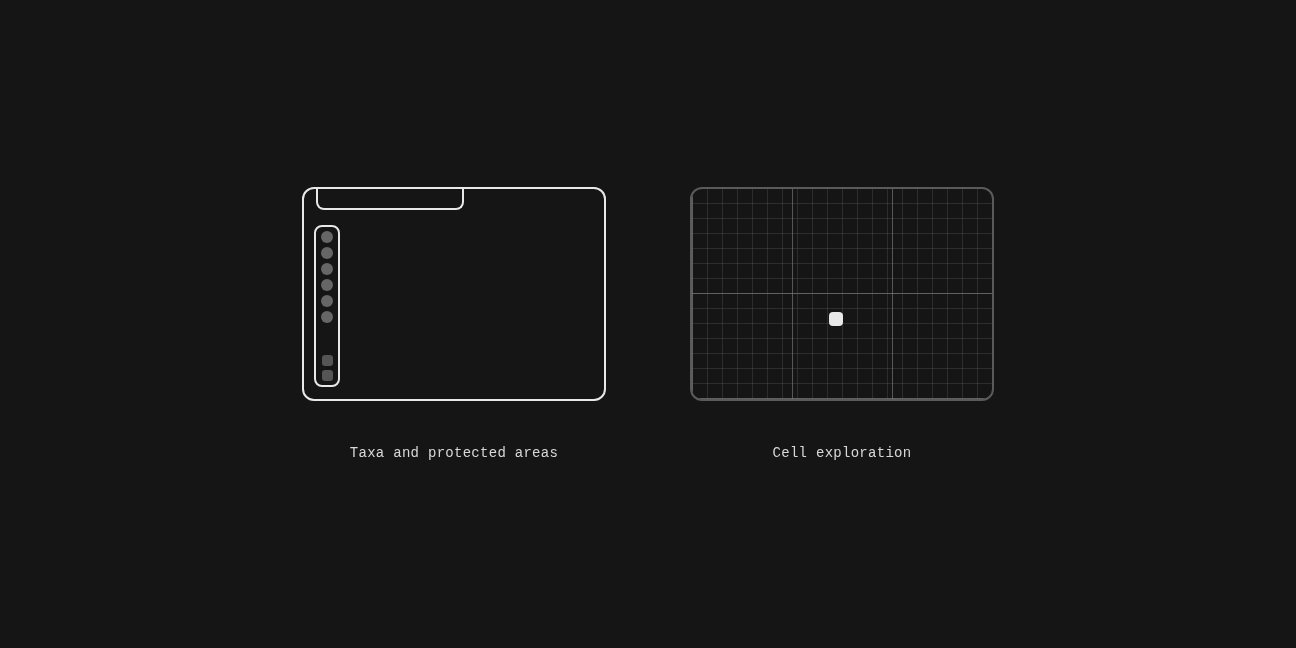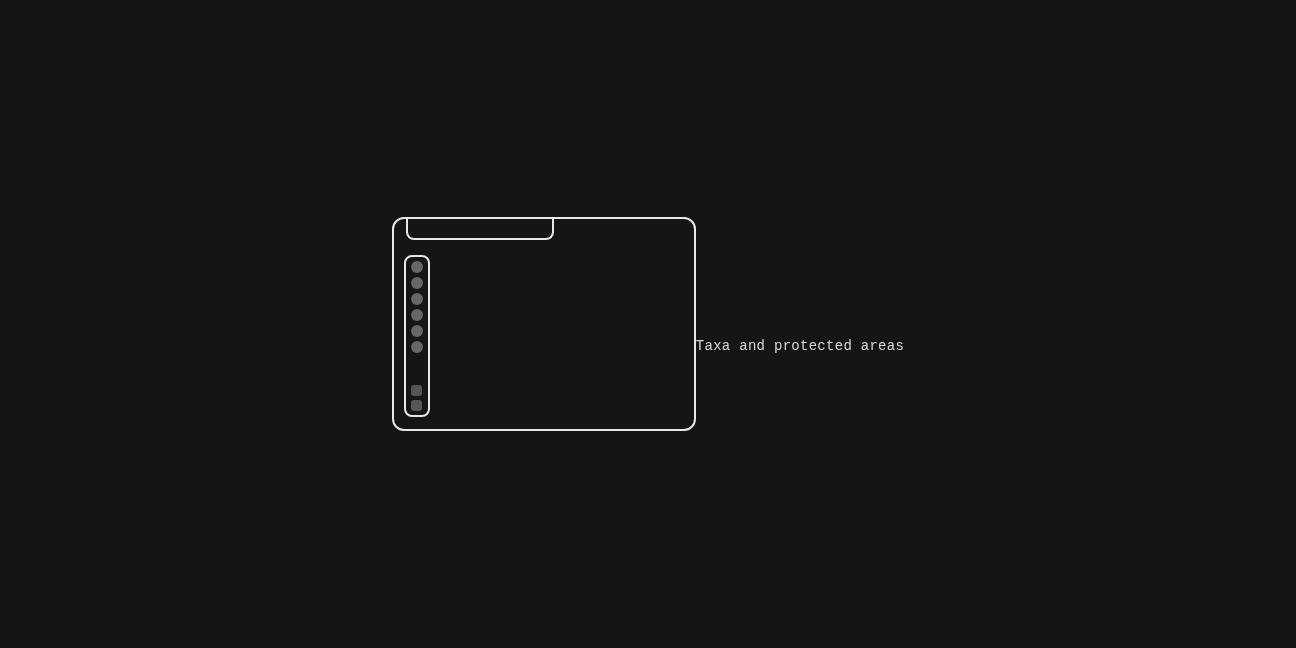--- a/index.html
+++ b/index.html
@@ -21,20 +21,21 @@
     
     .cards-container {
       display: flex;
       gap: 84px;
       justify-content: center;
       align-items: flex-start;
     }
     
     .card-wrapper {
       display: flex;
+      flex-direction: column;
       align-items: center;
     }
     
     .card {
       width: 304px;
       height: 214px;
       border: 2px solid #e8e8e8;
       border-radius: 12px;
       position: relative;
       background-color: transparent;
@@ -151,14 +152,22 @@
         <div class="circle"></div>
         <div class="spacer"></div>
         <div class="square"></div>
         <div class="square"></div>
       </div>
     </div>
     <div class="card-label">Taxa and protected areas</div>
   </div>
 
 
+  <div class="card-wrapper">
+    <div class="grid-card">
+      <div class="grid-fine"></div>
+      <div class="grid-major"></div>
+      <div class="center-dot"></div>
+    </div>
+    <div class="card-label">Cell exploration</div>
+  </div>
 
 </div>
 
 </body></html>

